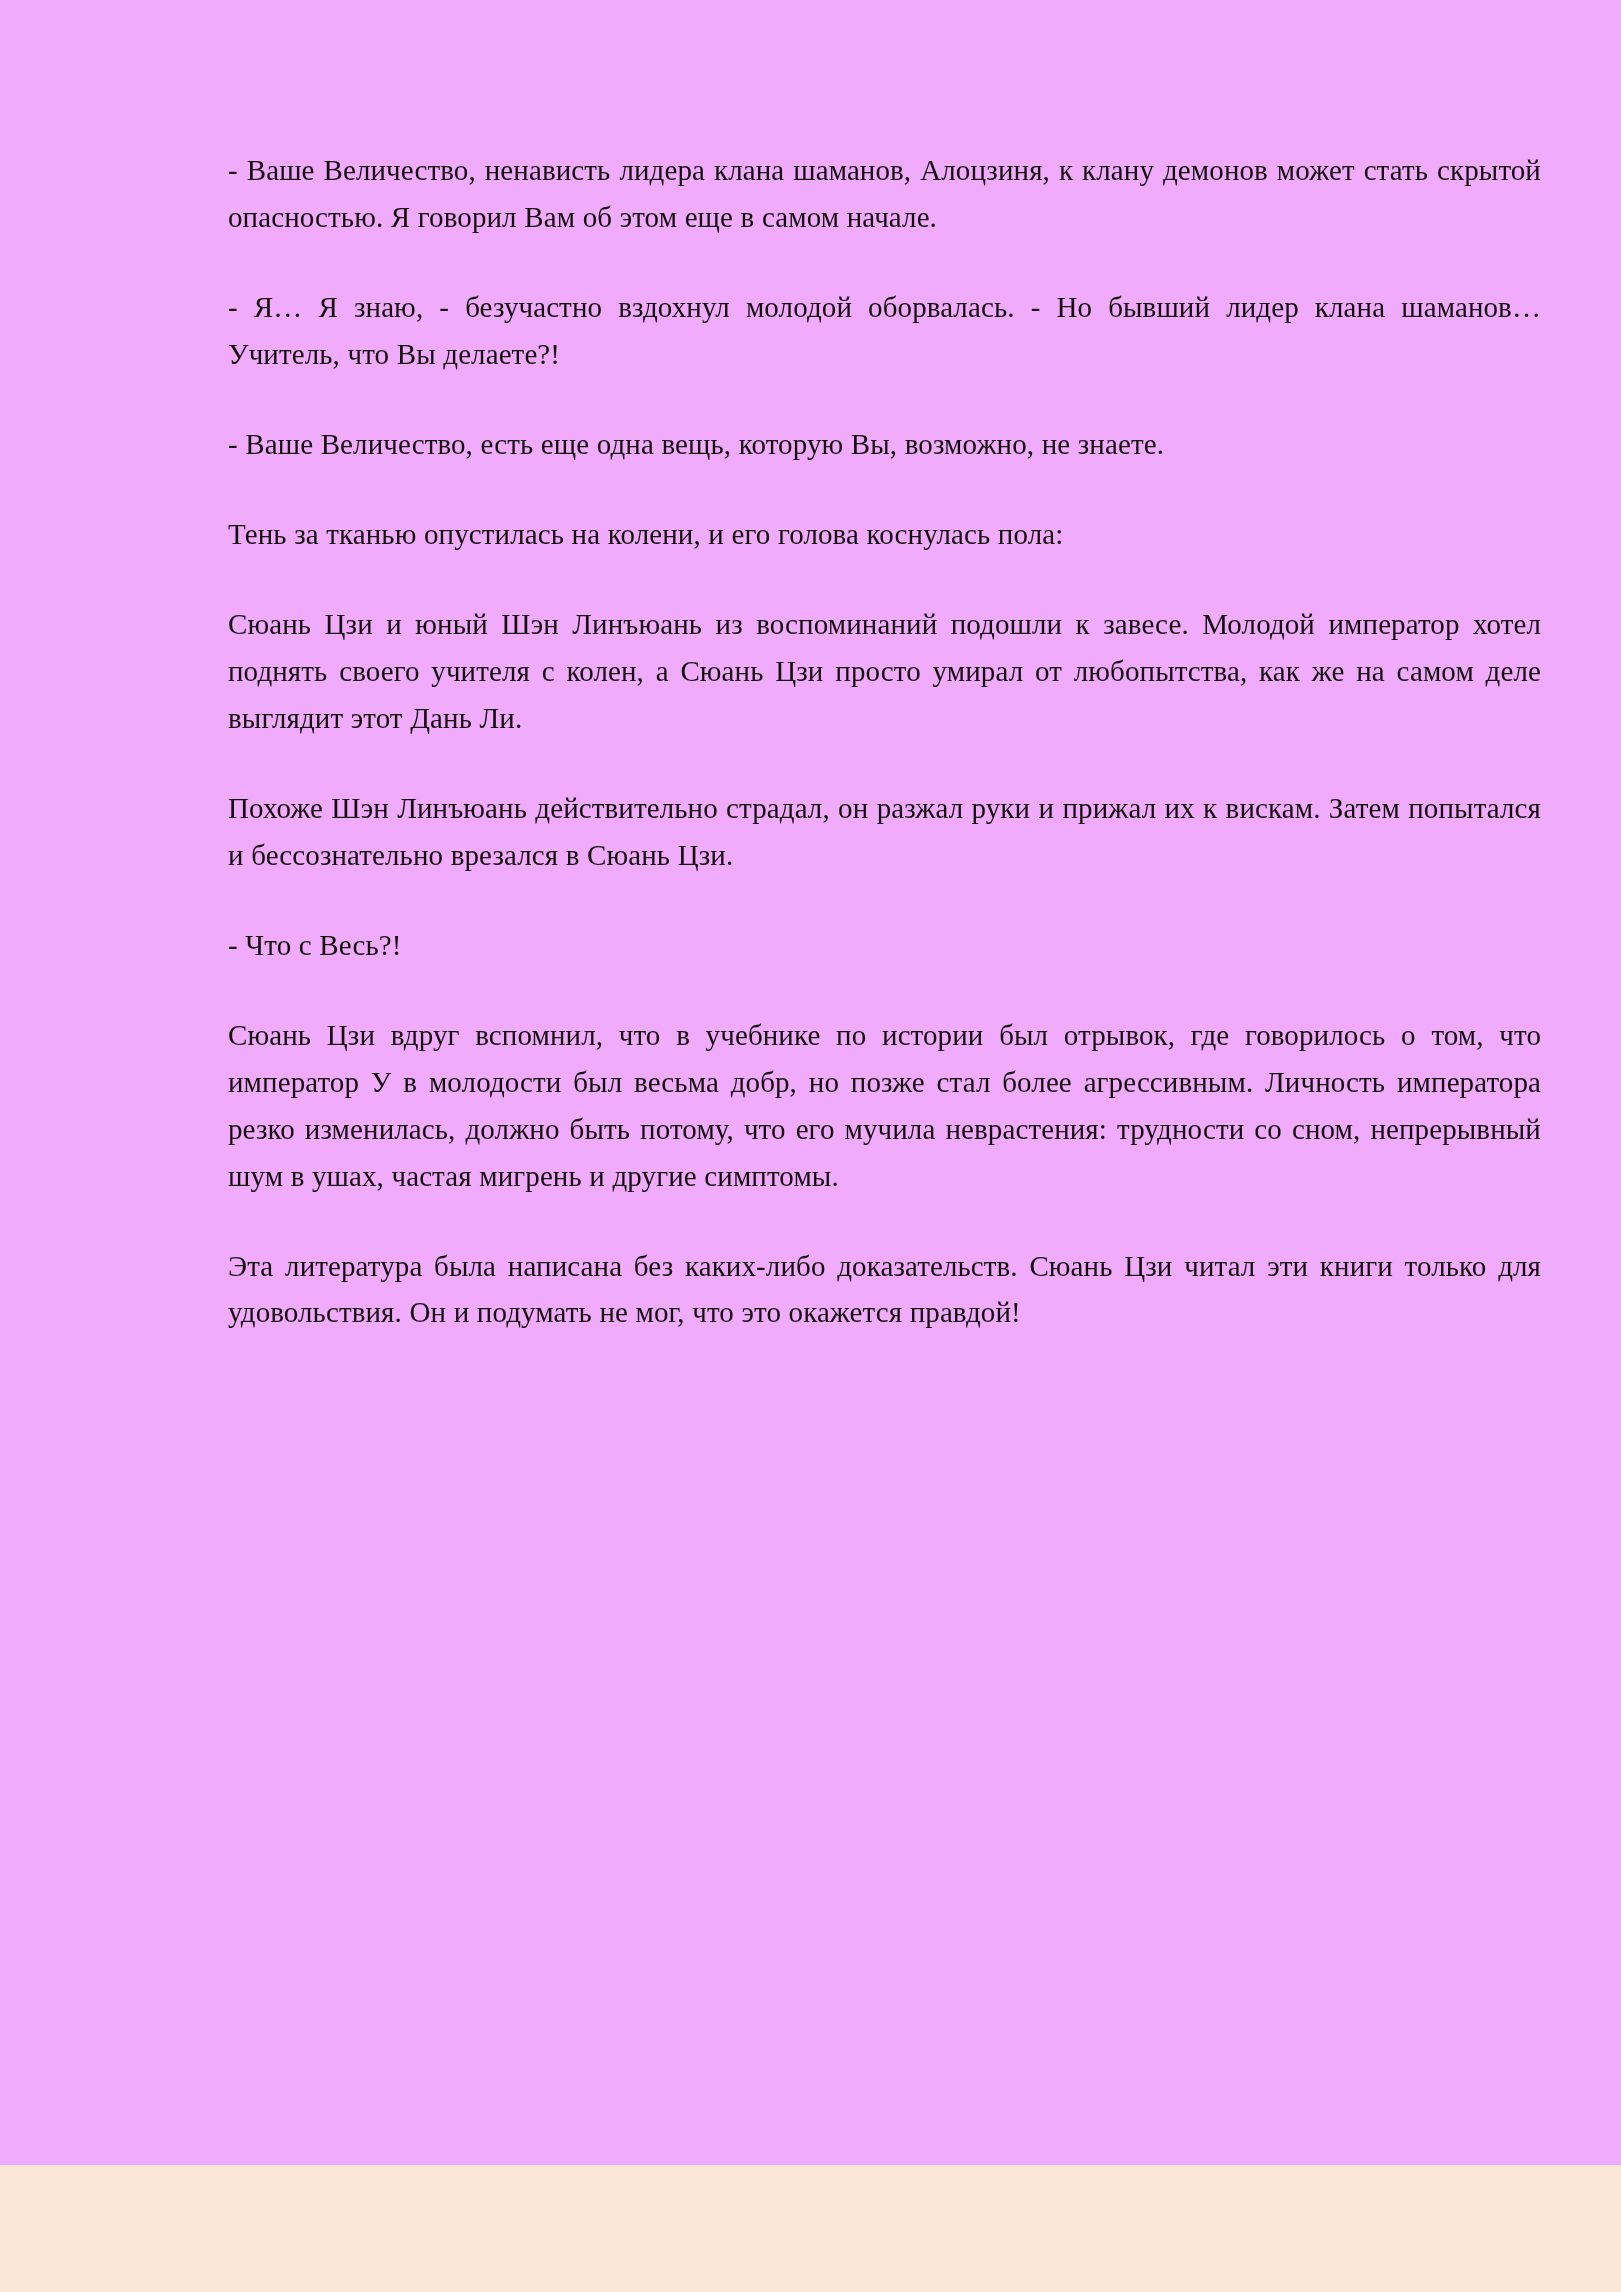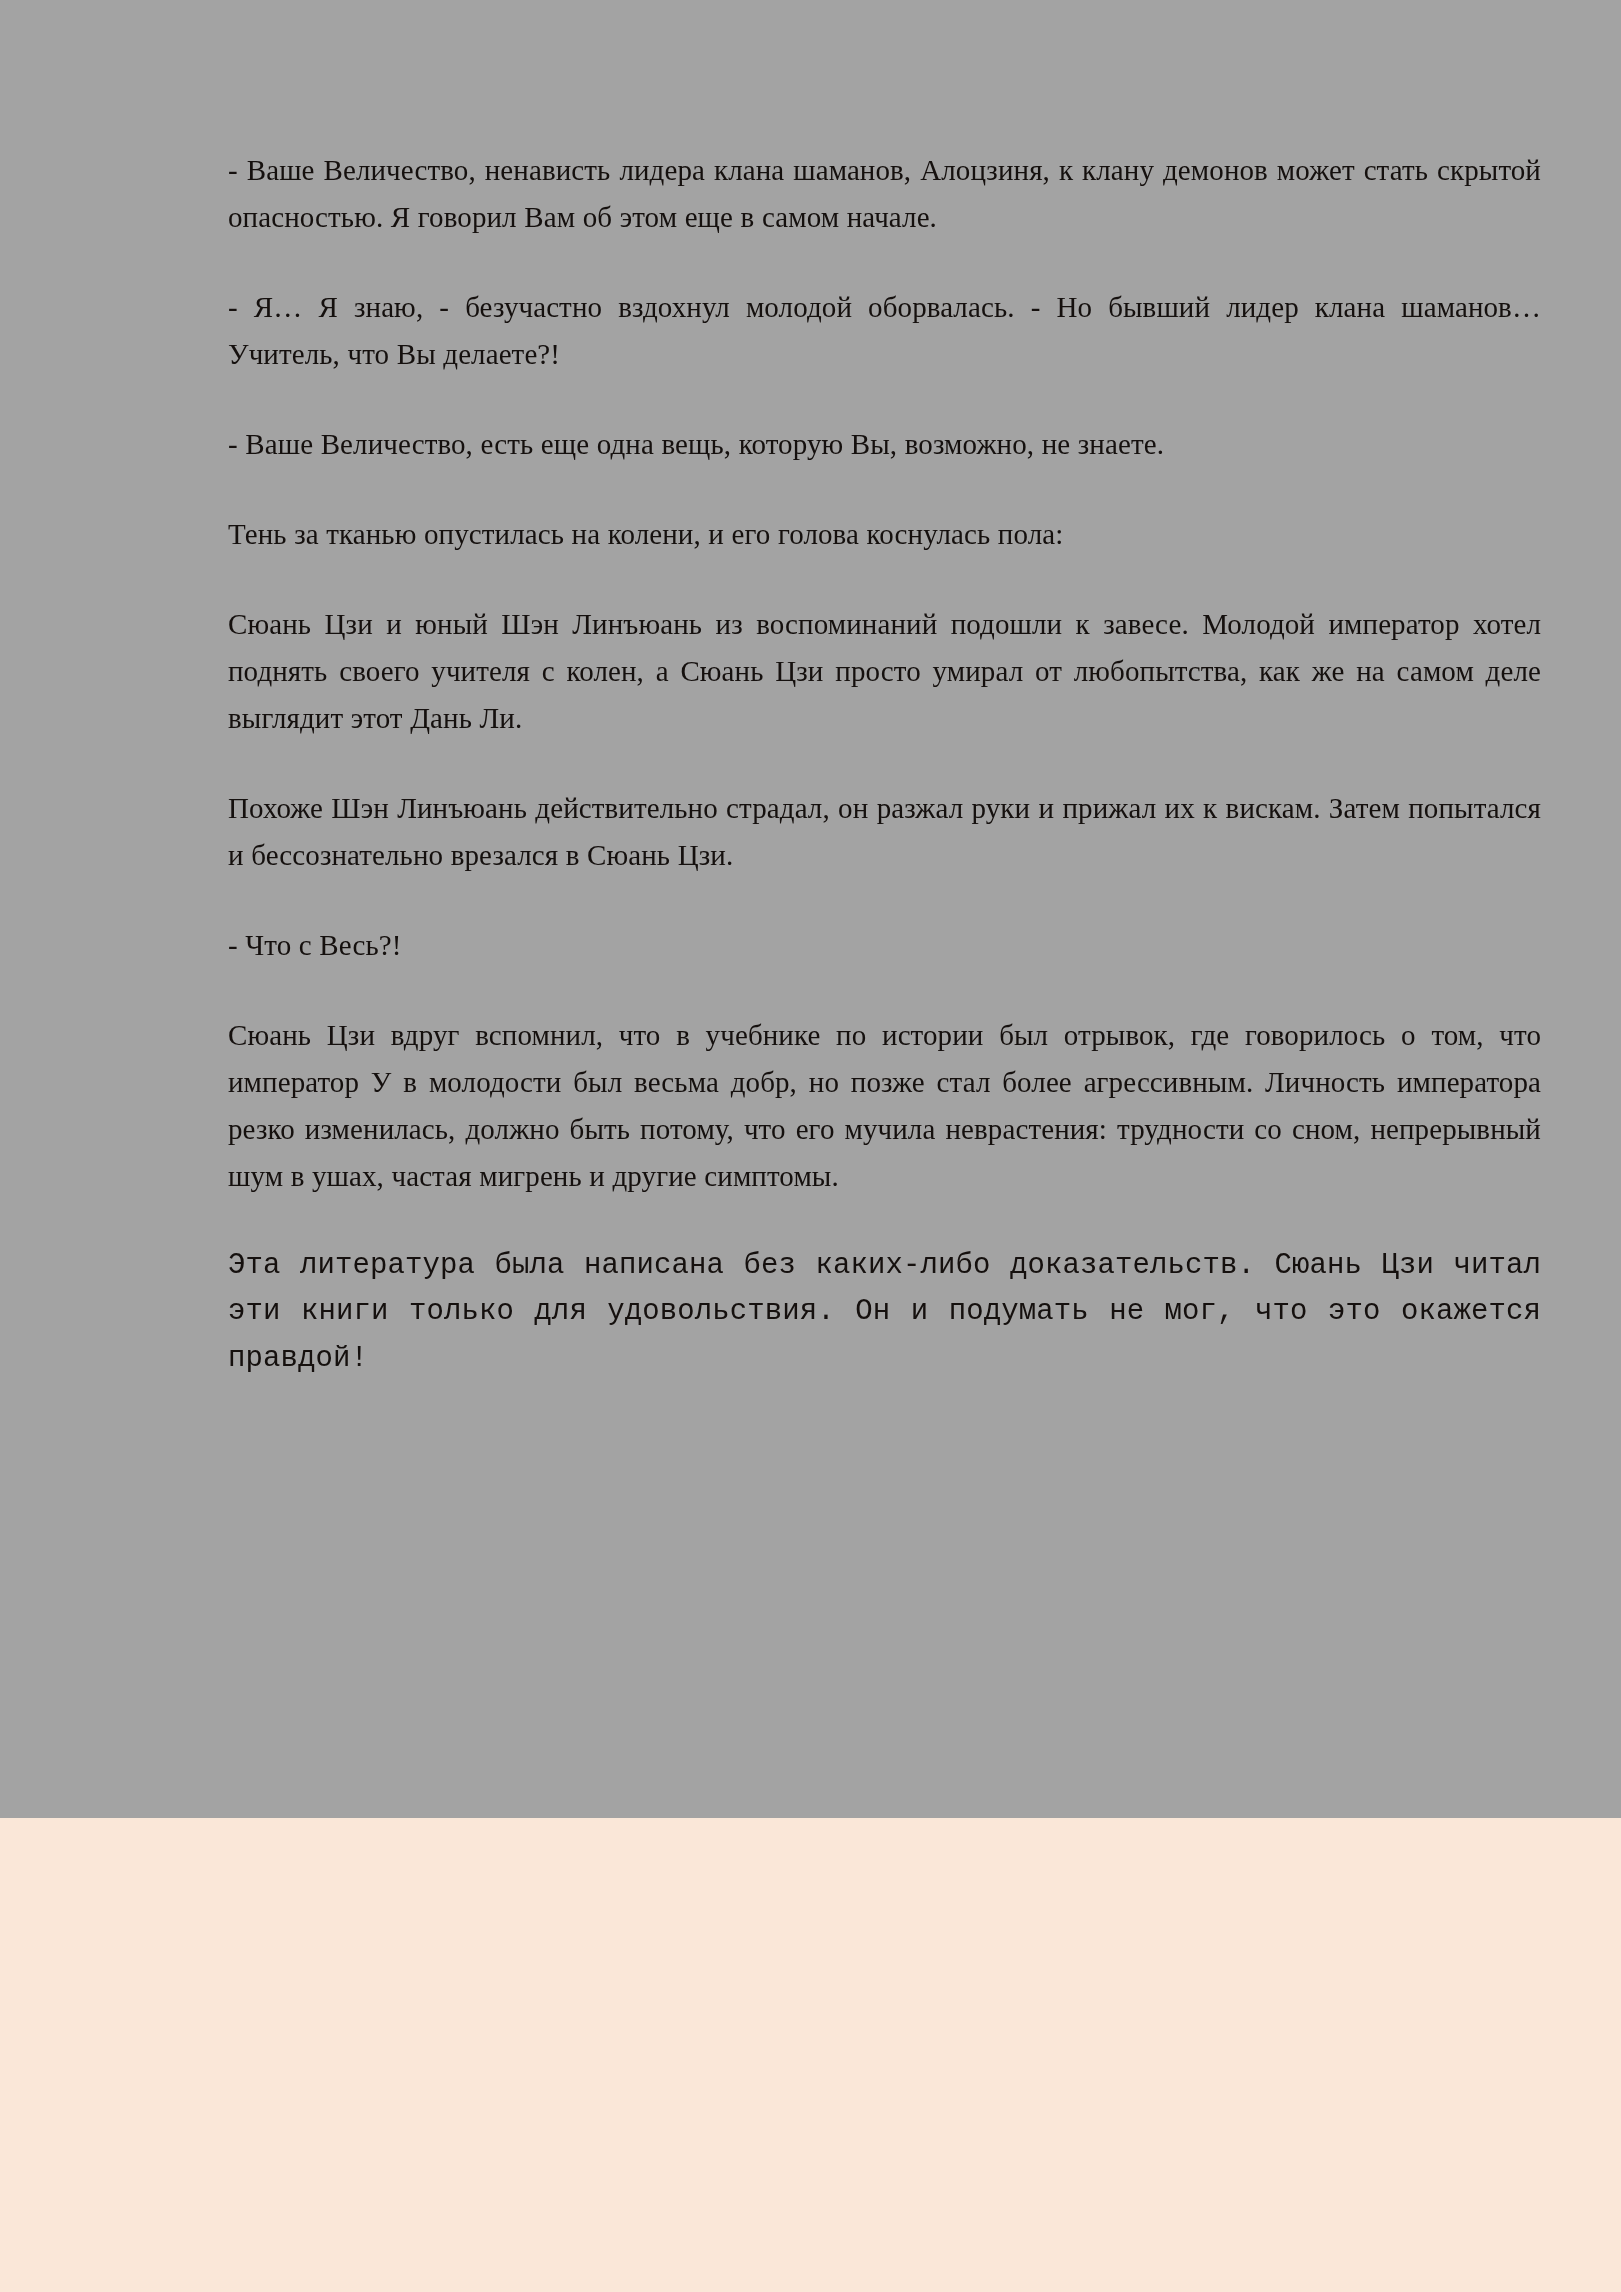--- a/index.html
+++ b/index.html
@@ -9,22 +9,22 @@
   body {
     width: 1621px;
     height: 2293px;
     background: #fae7d8;
     font-family: "Liberation Serif", "DejaVu Serif", serif;
     overflow: hidden;
   }
   .page {
     position: relative;
     width: 1621px;
-    height: 1818px;
-    background: #a3a3a3;
+    height: 2165px;
+    background: #f0abfc;
     box-sizing: border-box;
   }
   .text-column {
     position: absolute;
     left: 228px;
     top: 147px;
     width: 1313px;
     box-sizing: border-box;
   }
   .para {
@@ -33,21 +33,20 @@
     line-height: 1.62;
     color: #15100e;
     text-align: justify;
     text-justify: inter-word;
     letter-spacing: 0.1px;
     word-spacing: 0.2px;
     -webkit-font-smoothing: antialiased;
   }
   .para:last-child {
     margin-bottom: 12px;
-    font-family: Liberation Mono, monospace;
   }
   
   .para.short {
     text-align: left;
   }
 </style>
 </head>
 <body>
 
 <div class="page">

